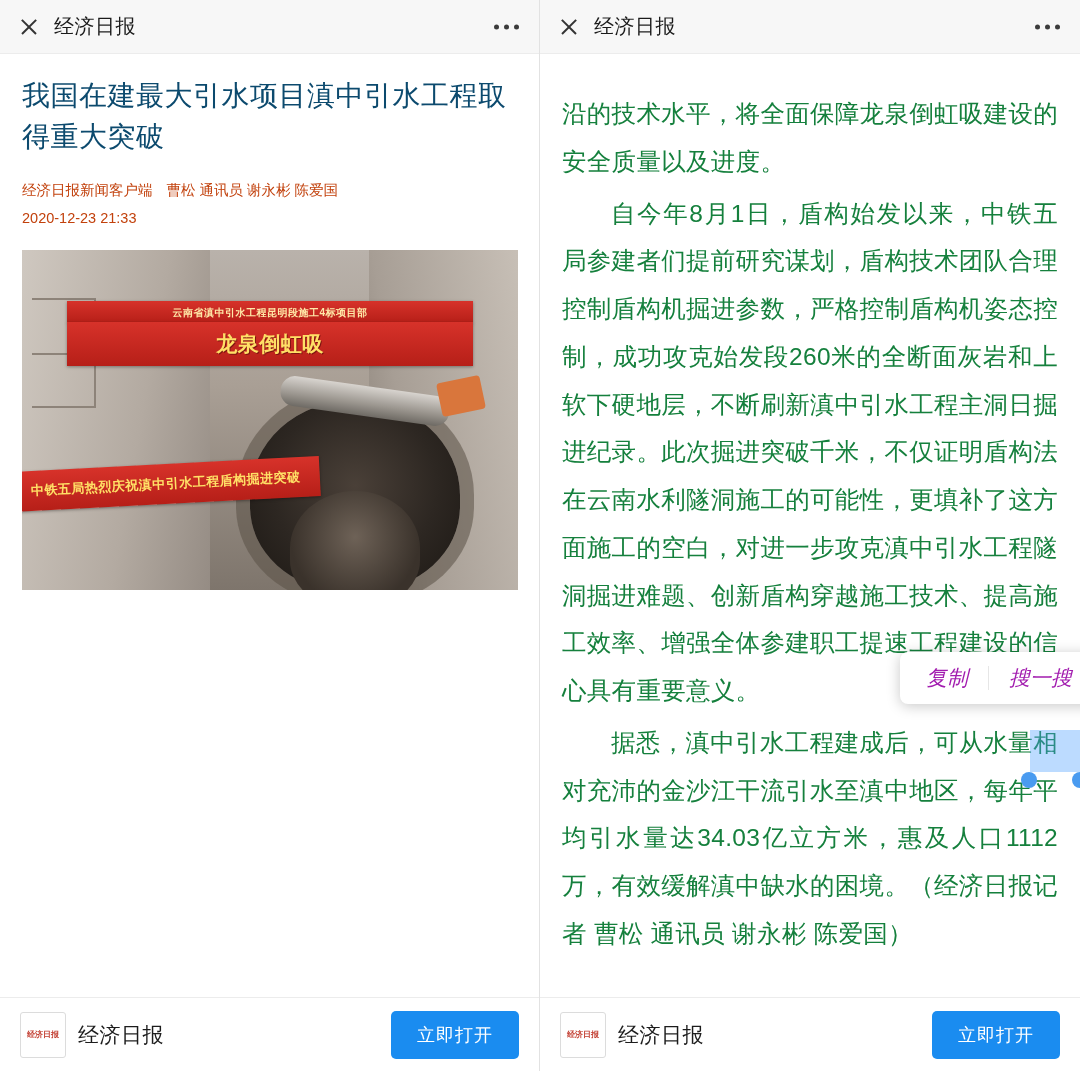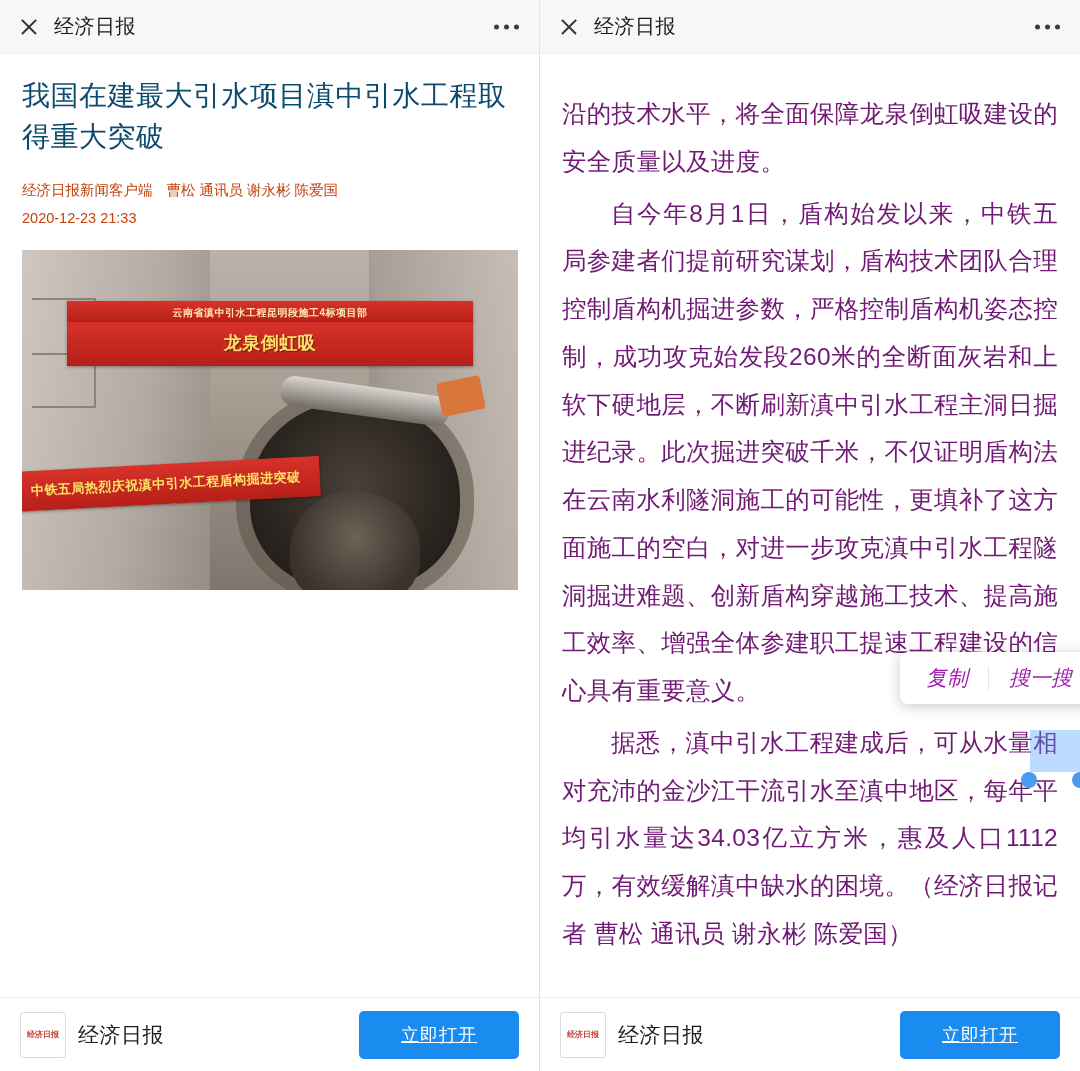--- a/index.html
+++ b/index.html
@@ -127,40 +127,40 @@
     color: #ffe9a8;
     display: flex; align-items: center; justify-content: center;
     text-align: center;
     box-shadow: 0 1px 3px rgba(0,0,0,.35);
     font-weight: 700;
     line-height: 1.15;
     letter-spacing: .5px;
   }
   .b1 { left: 9%;  top: 6%;  width: 82%; height: 26px; font-size: 11px; color:#ffe9a8; }
   .b2 { left: 9%;  top: 15%; width: 82%; height: 22px; font-size: 10px; }
-  .b3 { left: 9%;  top: 21%; width: 82%; height: 44px; font-size: 18px; color: #ffe066; text-shadow: 1px 1px 0 #7d1410; }
+  .b3 { left: 9%;  top: 21%; width: 82%; height: 44px; font-size: 21px; color: #ffe066; text-shadow: 1px 1px 0 #7d1410; }
   .b4 { left: 9%;  top: 36%; width: 82%; height: 24px; font-size: 11px; }
   .b5 {
     left: -2%; top: 63%; width: 62%; height: 40px; font-size: 13px;
     transform: rotate(-3deg); color: #ffe066;
   }
   .ph-scaffold {
     position: absolute; left: 2%; top: 14%; width: 64px; height: 110px;
     border: 2px solid #8d8379; border-left: none;
   }
   .ph-scaffold::after {
     content:""; position: absolute; left:0; top: 50%; width: 100%; height: 2px; background:#8d8379;
   }
 
   
   .body-text {
     margin-top: 24px;
     font-size: 24.5px;
     line-height: 1.95;
-    color: #701a75;
+    color: #15803d;
     text-align: justify;
     letter-spacing: 0.3px;
   }
   .body-text p { text-indent: 2em; margin-bottom: 4px; }
   .pane.right .body-text { margin-top: 0; padding-top: 14px; }
   .pane.right .body-text p.cont { text-indent: 0; }
 
   
   .bottombar {
     position: absolute;
@@ -188,24 +188,23 @@
   .brand-name {
     font-size: 21px; color: #1c1c1c; letter-spacing: .5px;
   }
   .open-btn {
     margin-left: auto;
     background: #1a8cf0;
     color: #fff;
     font-size: 18px;
     border: none;
     border-radius: 5px;
-    padding: 12px 42px;
+    padding: 12px 26px;
     cursor: pointer;
     letter-spacing: 1px;
-    text-decoration: underline;
   }
 
   
   .selection {
     position: absolute;
     background: rgba(80,160,255,.38);
     pointer-events: none;
   }
   .sel-handle {
     position: absolute;

